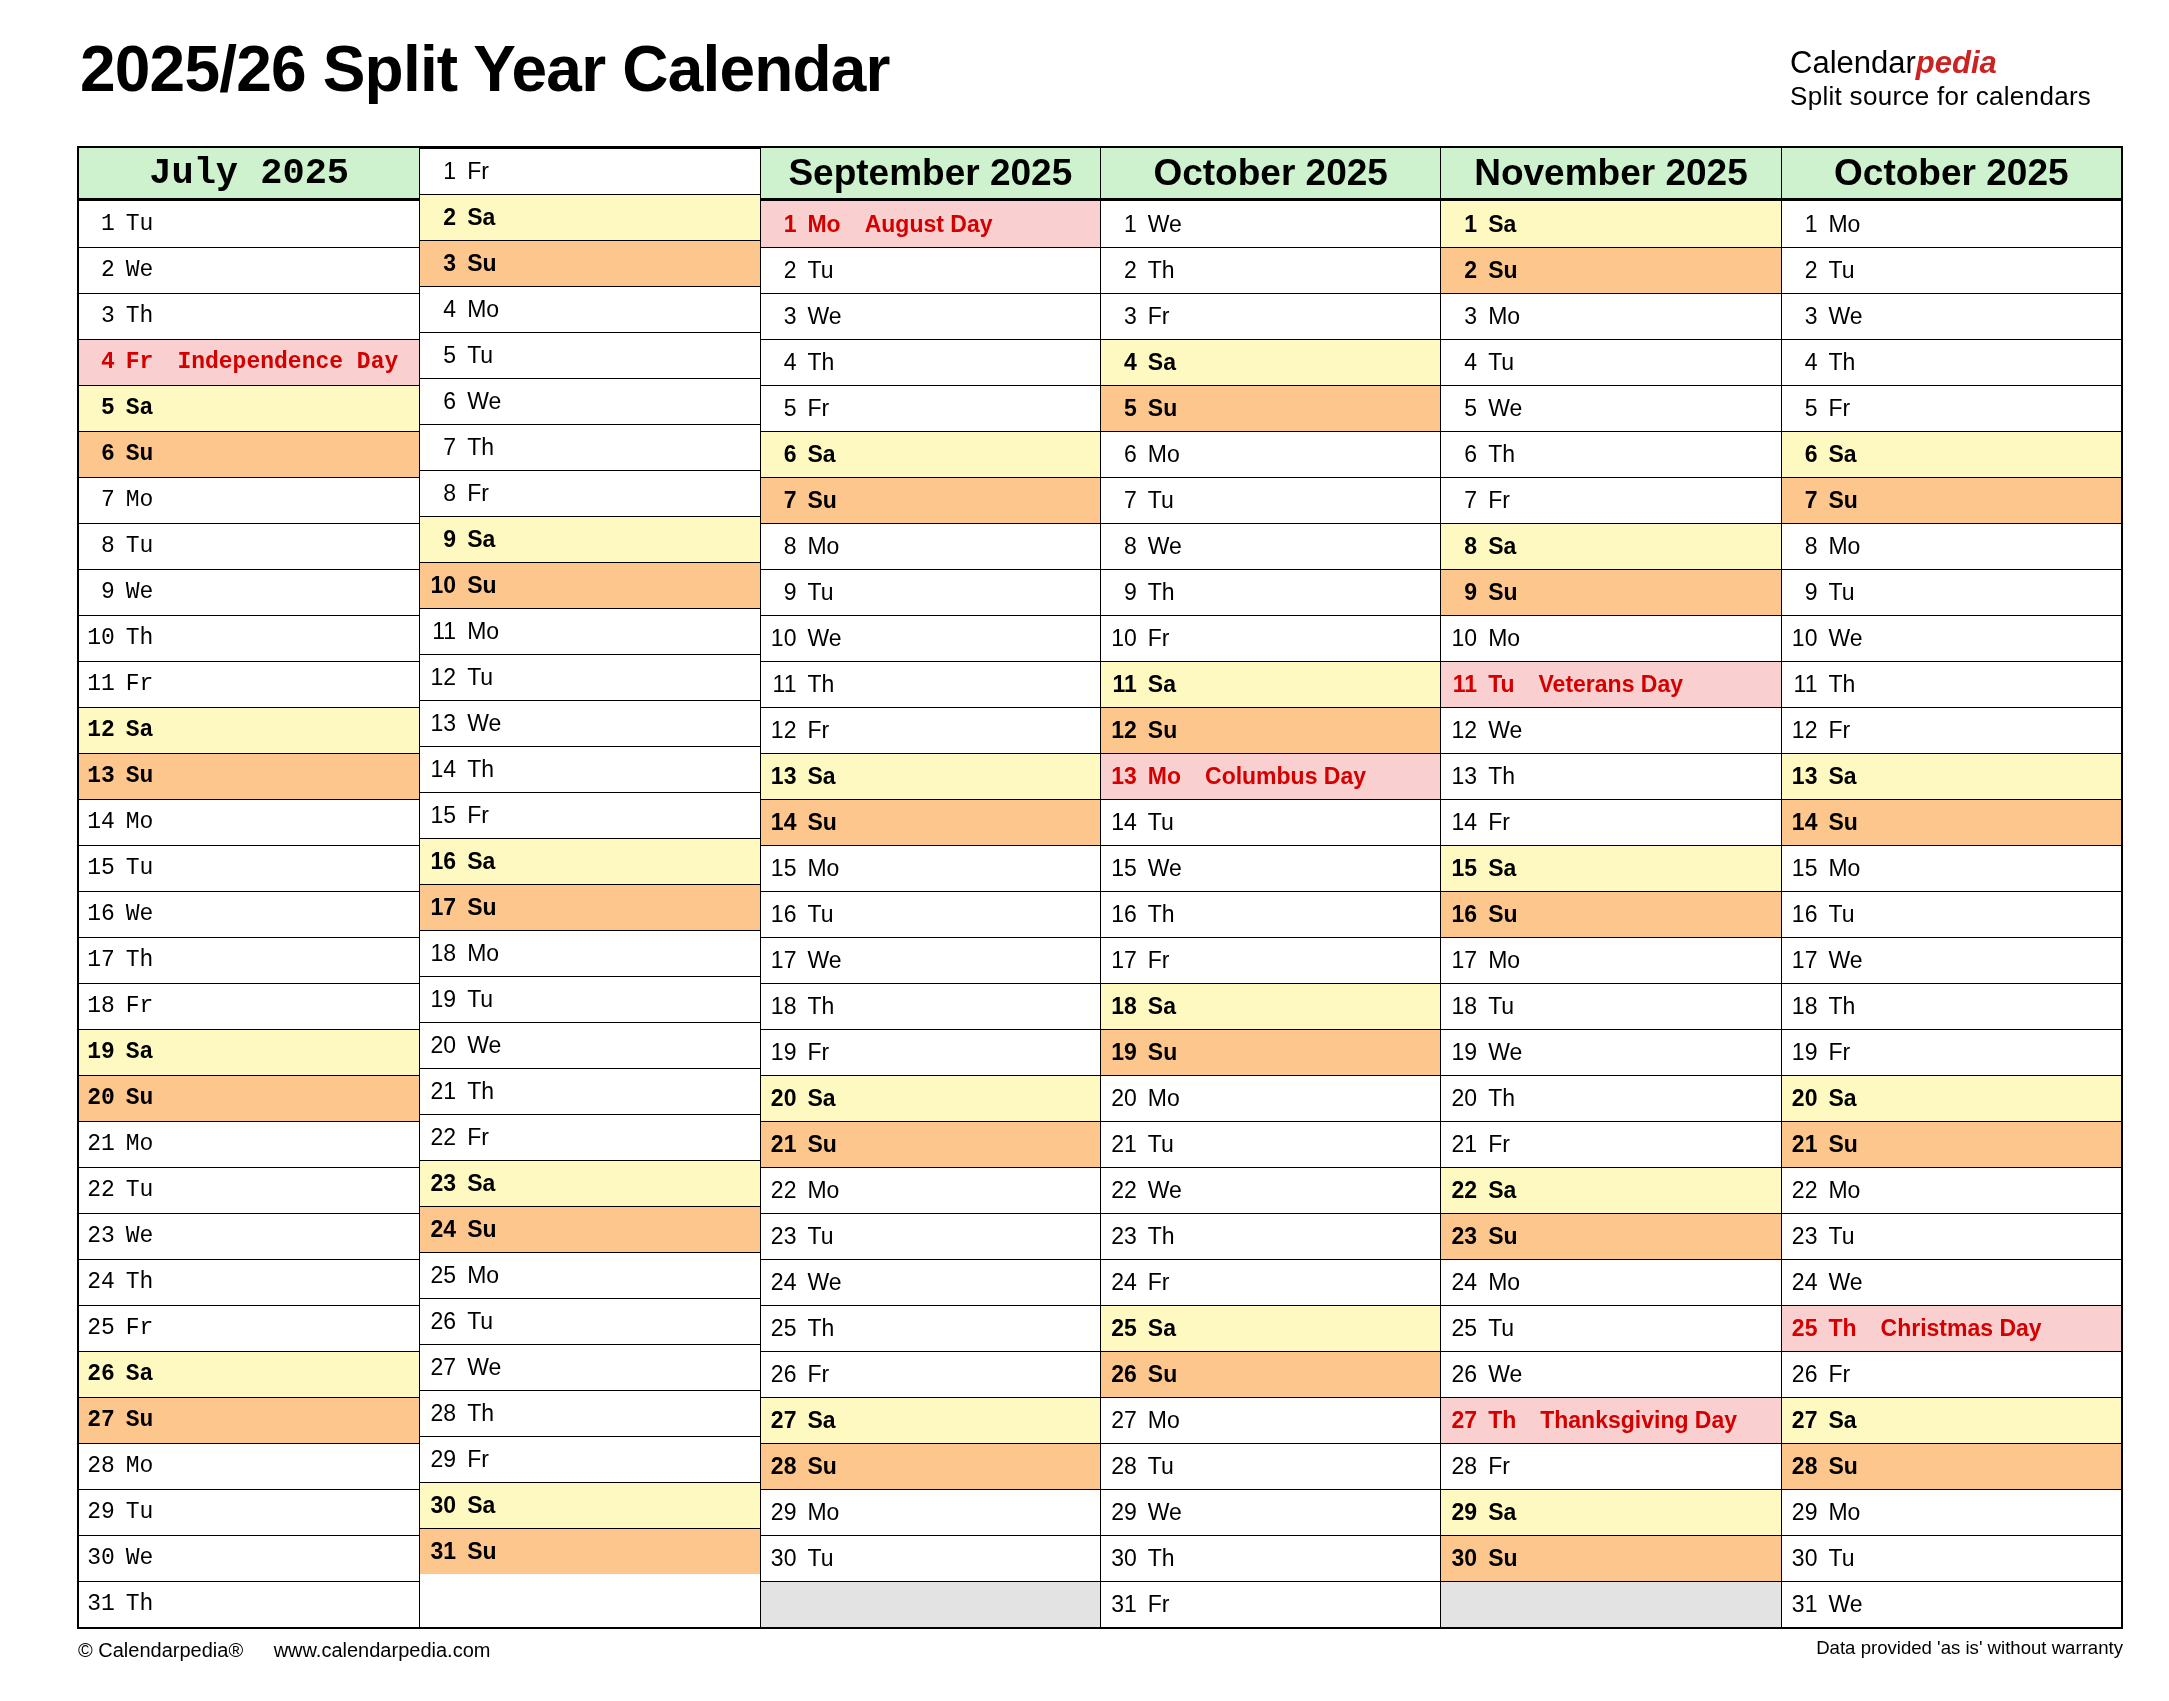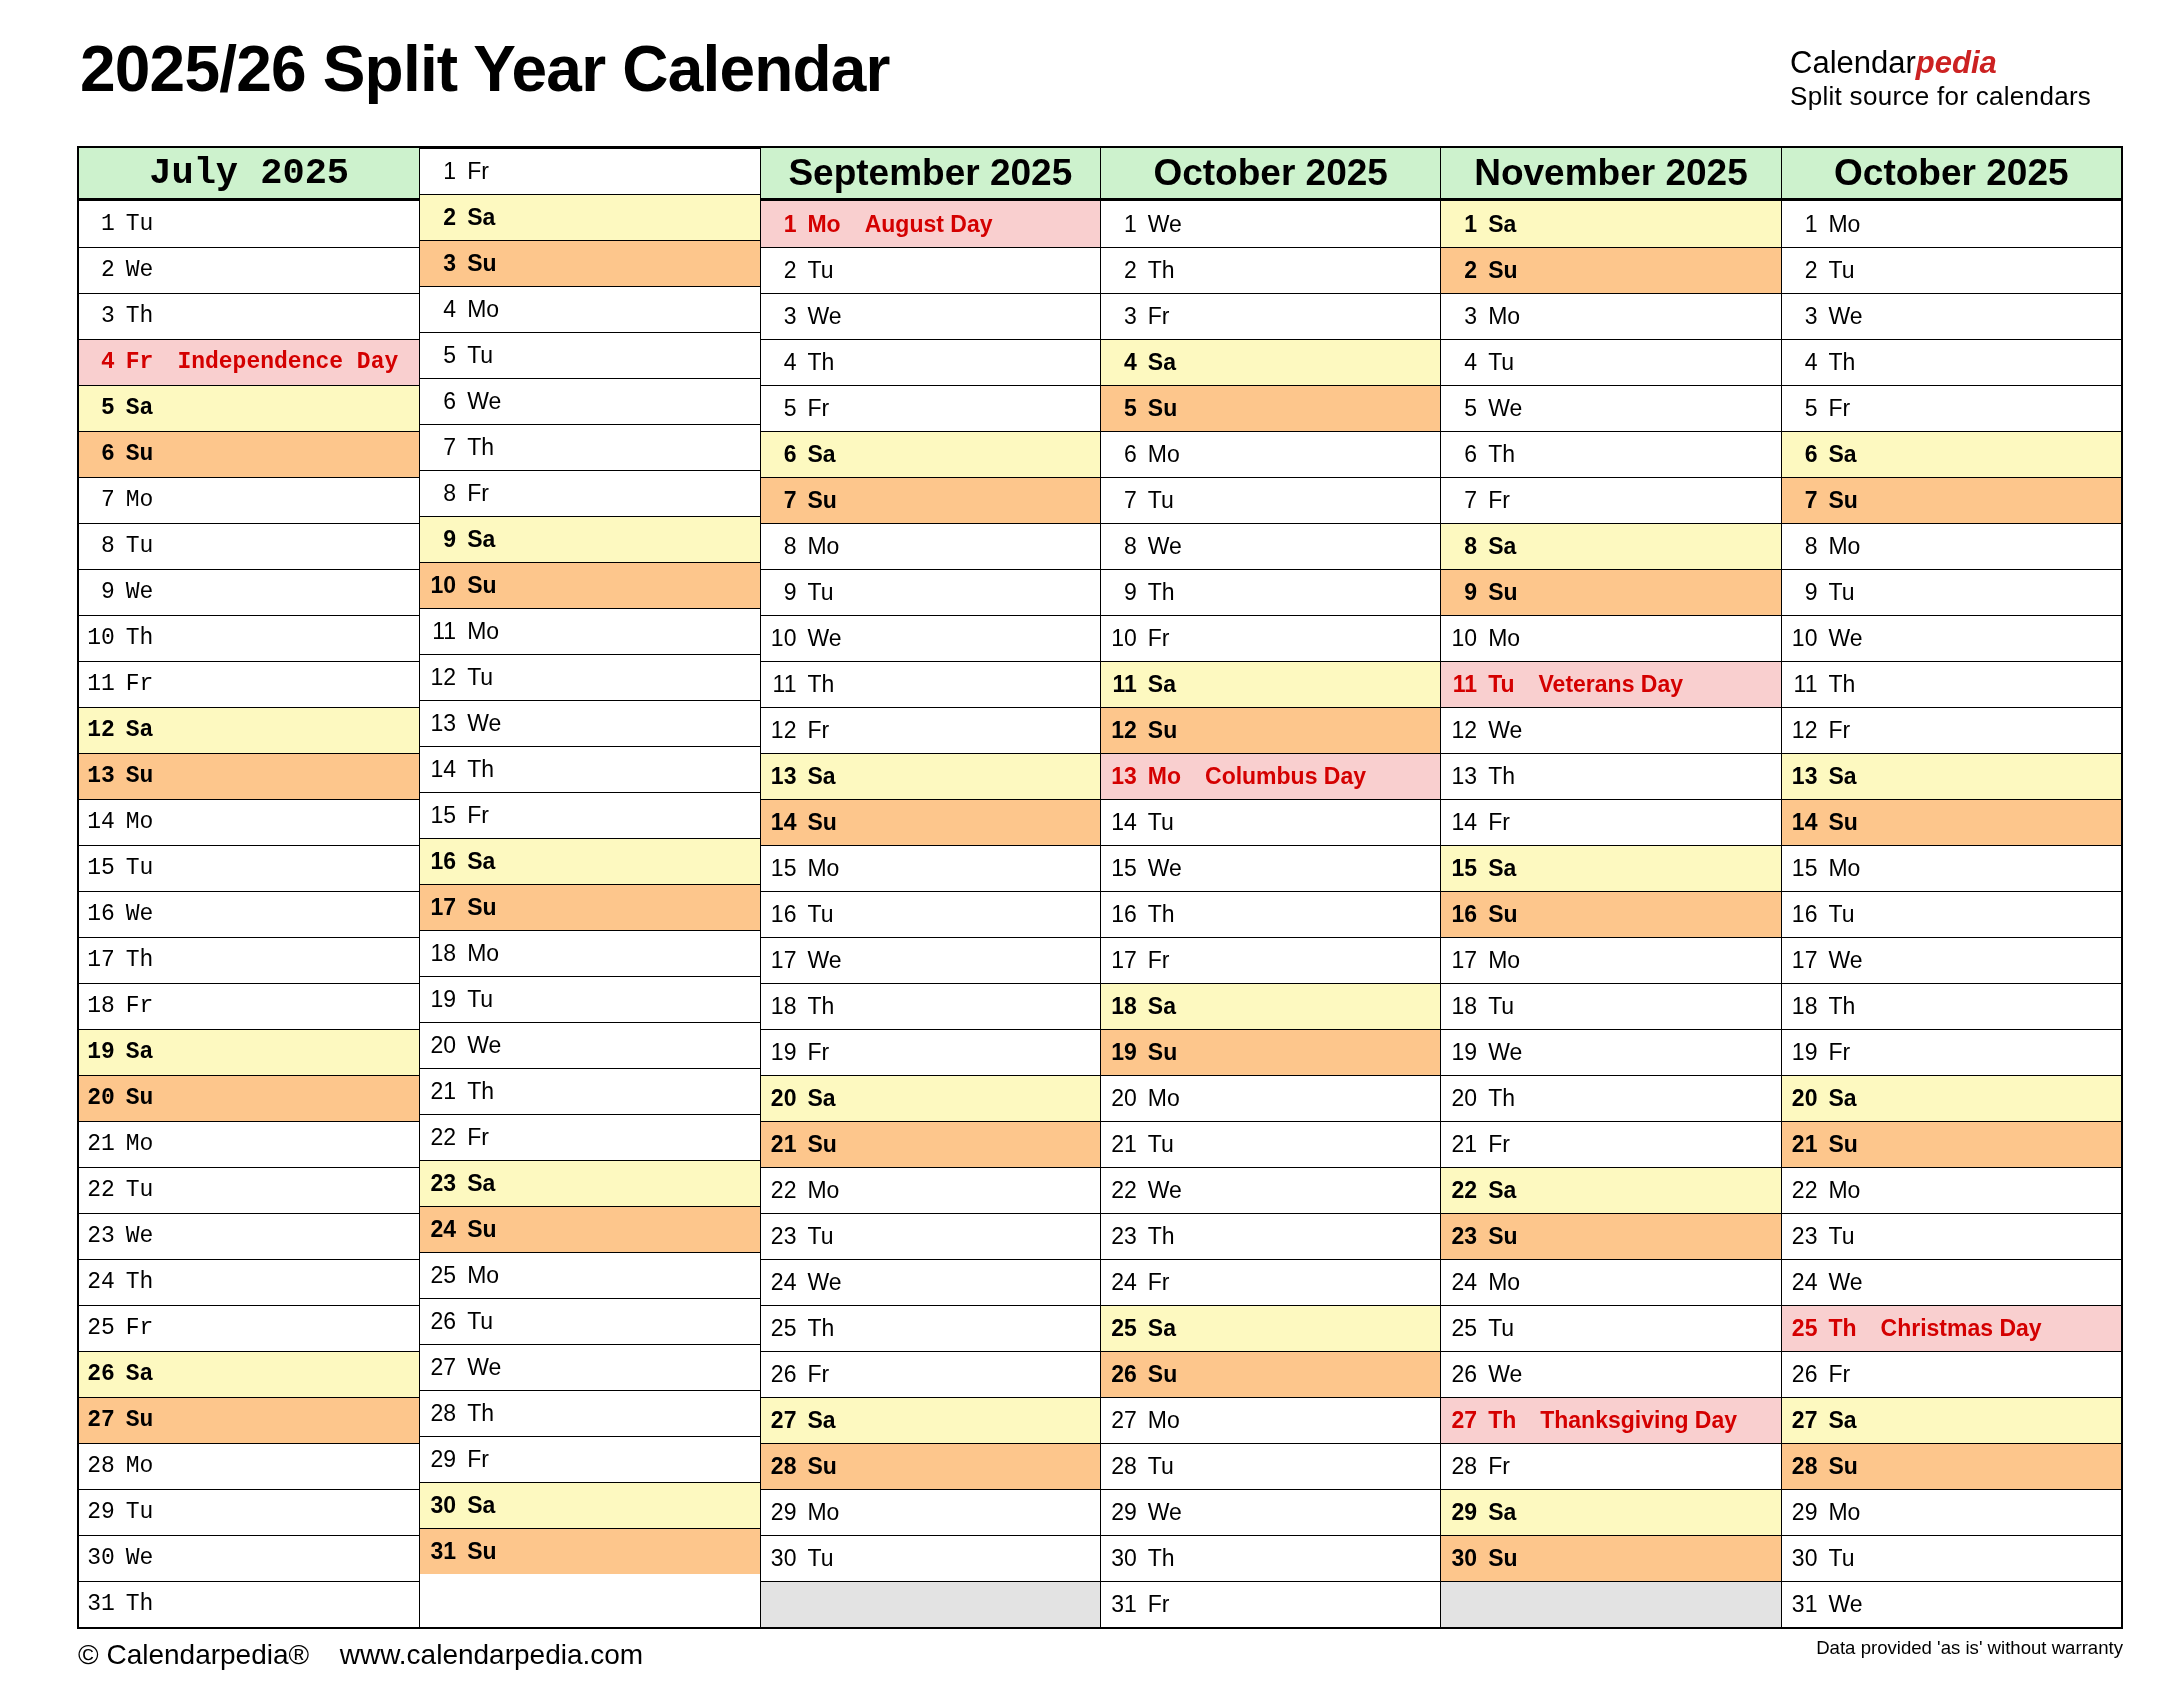--- a/index.html
+++ b/index.html
@@ -36,21 +36,21 @@
     font-size:23px; line-height:1; white-space:nowrap; overflow:hidden;
   }
   .mh + .cell { border-top:none; }
   .num { display:inline-block; width:29px; text-align:right; margin-right:11px; }
   .holname { margin-left:24px; }
   .sa  { background:var(--c-yellow); font-weight:bold; }
   .su  { background:var(--c-orange); font-weight:bold; }
   .hol { background:var(--c-pink);   font-weight:bold; color:var(--c-red); }
   .empty { background:var(--c-gray); }
 
-  .footer-left  { position:absolute; left:78px;  top:1639px; font-size:28px; white-space:nowrap; }
+  .footer-left  { position:absolute; left:78px;  top:1639px; font-size:20px; white-space:nowrap; }
   .footer-left .url { margin-left:30.5px; }
   .footer-right { position:absolute; right:47px; top:1637px; font-size:18.6px; white-space:nowrap;text-align:right; }
 </style>
 </head>
 <body>
 
 <div class="page-title">2025/26 Split Year Calendar</div>
 
 <div class="logo">
   <div class="logotype"><span>Calendar</span><span class="red">pedia</span></div>

